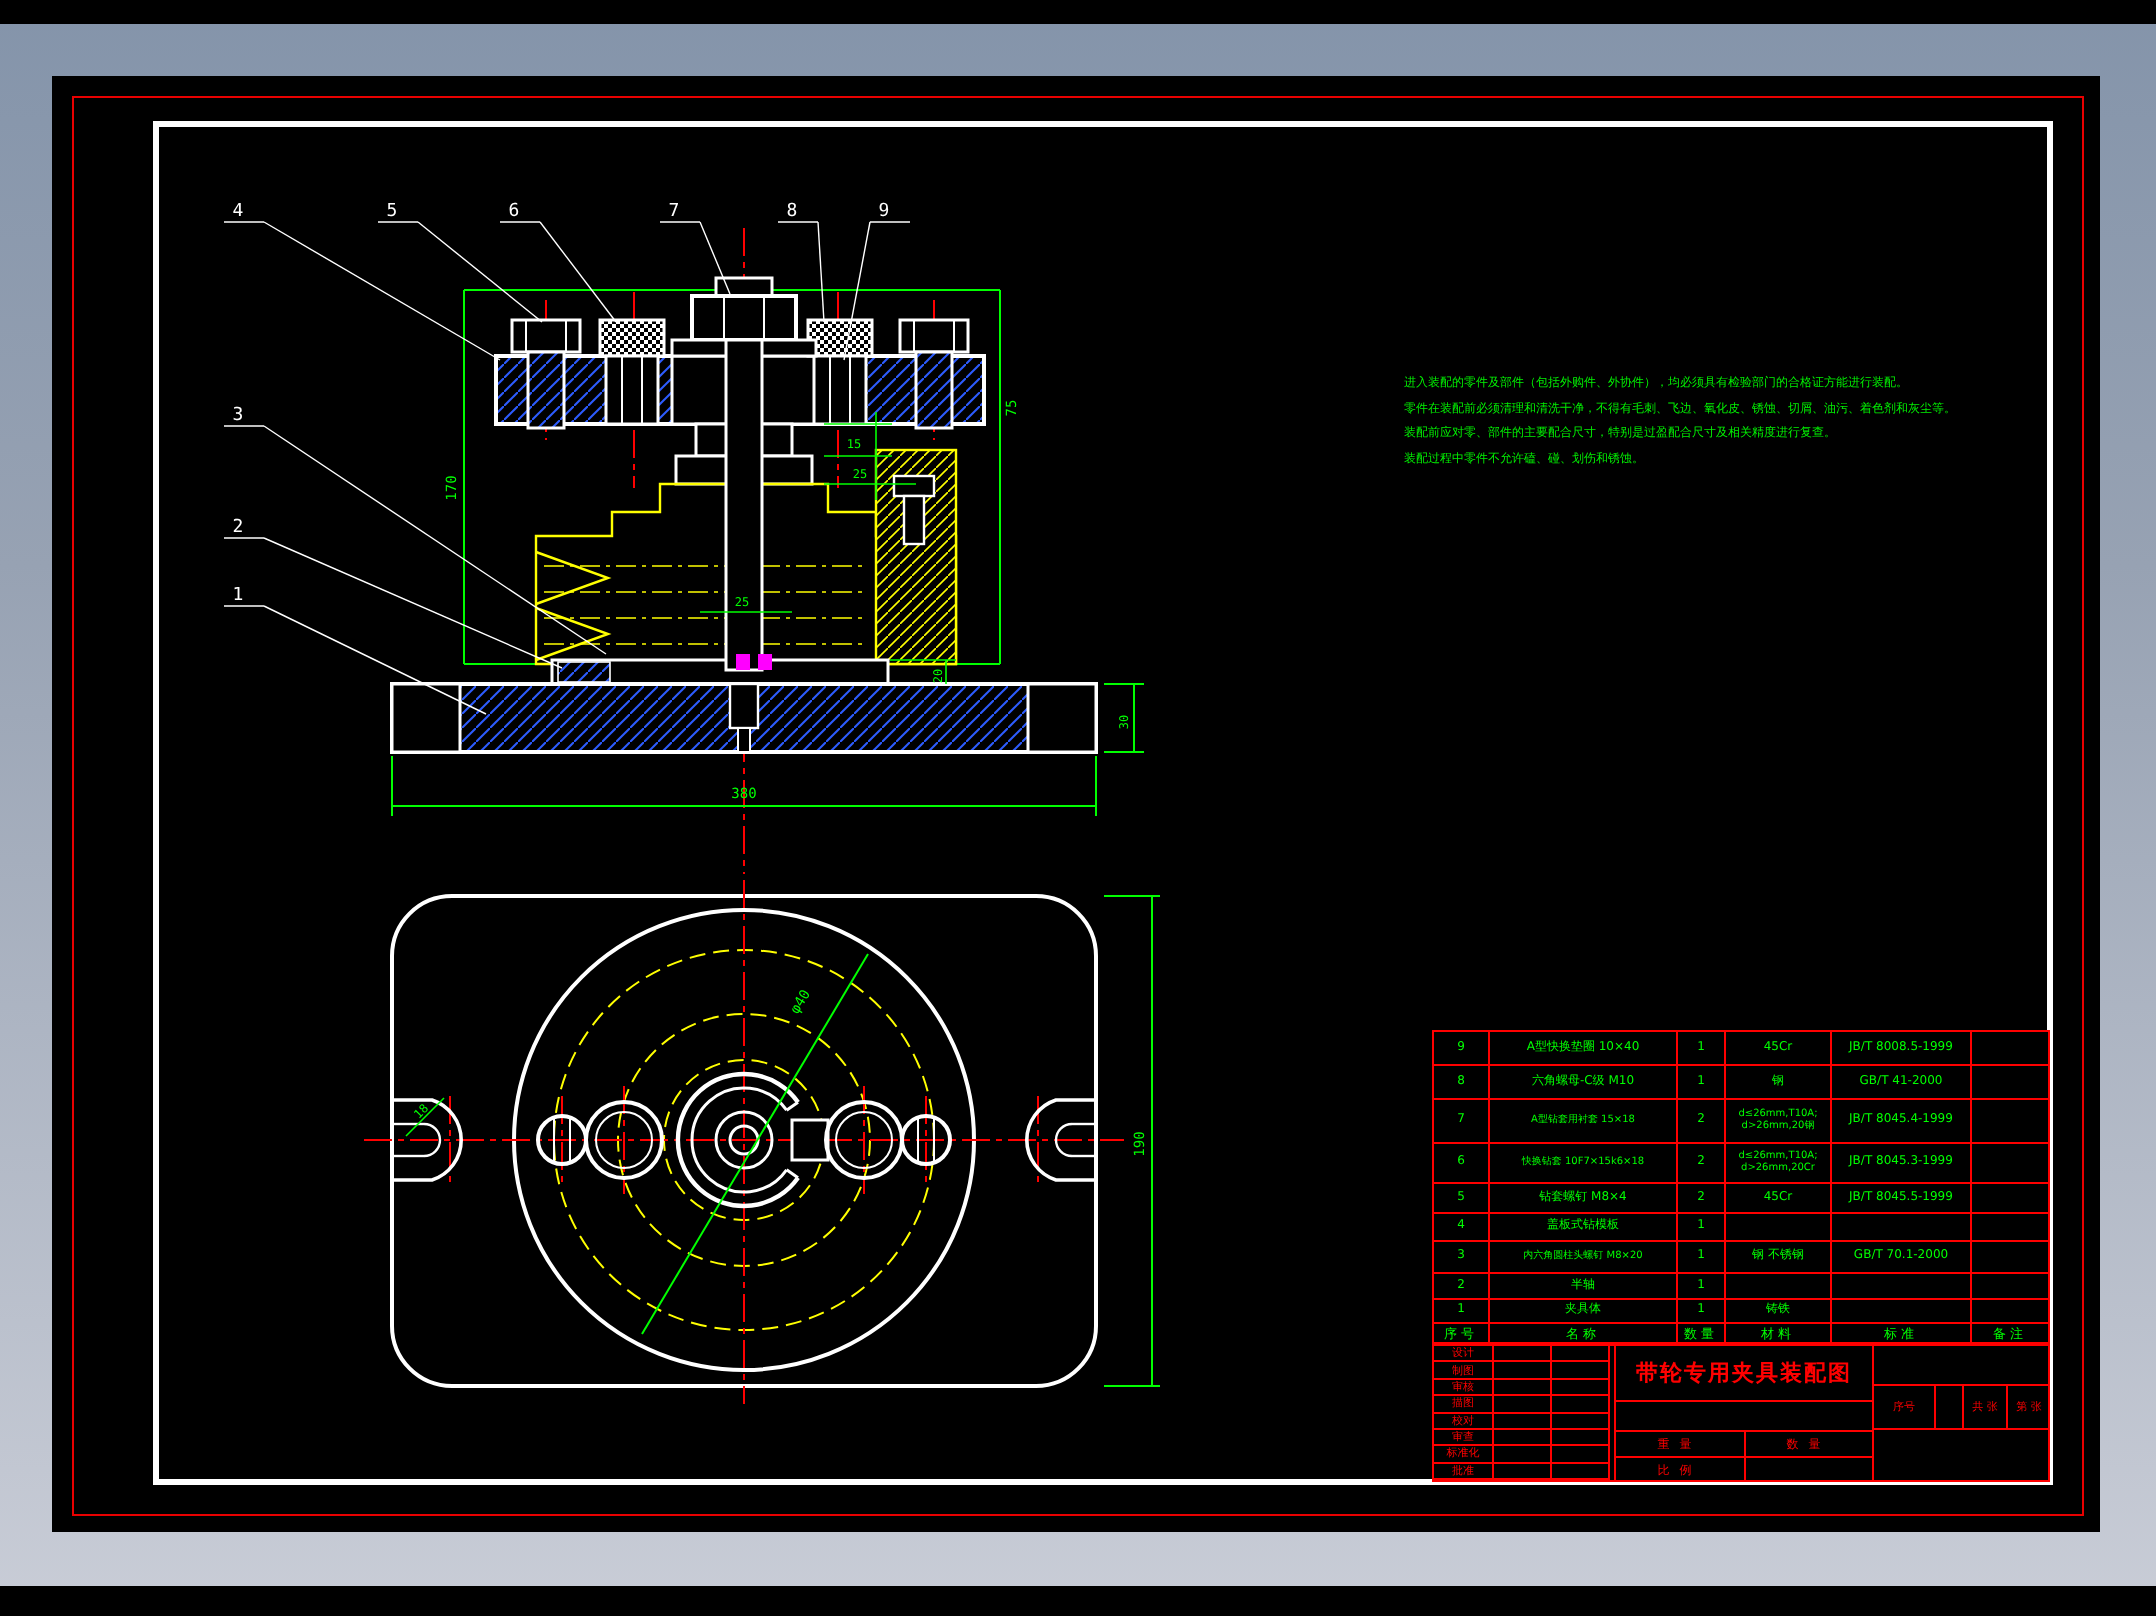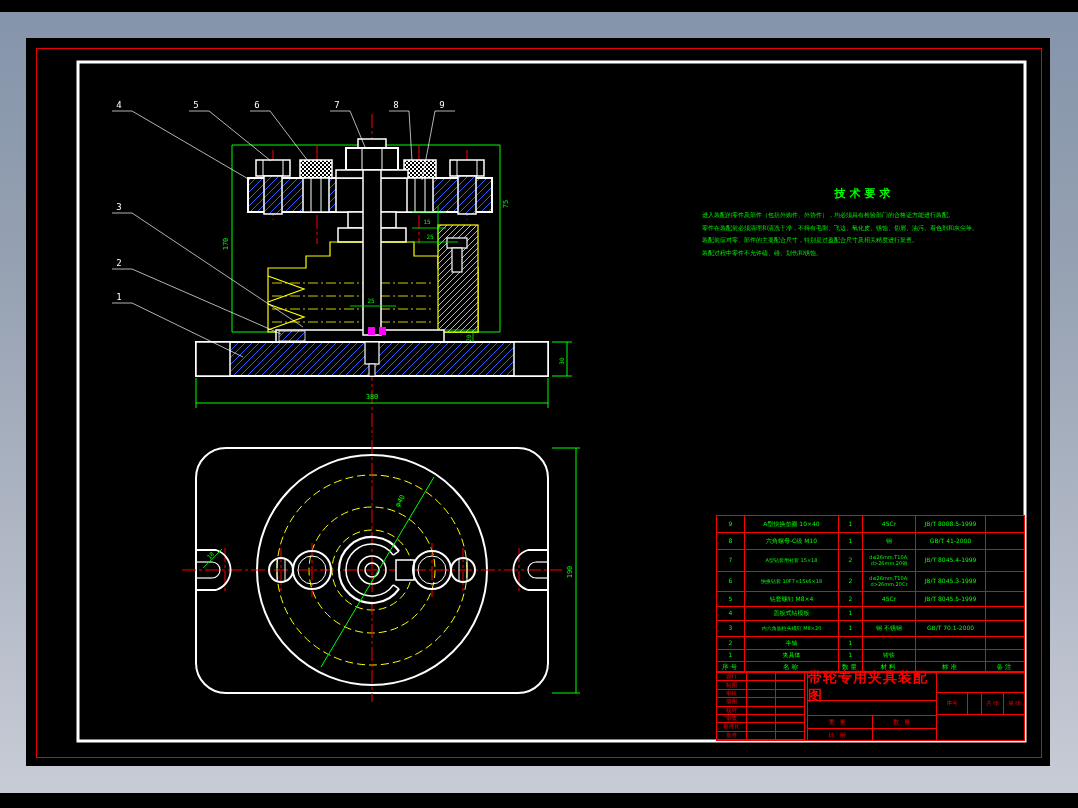--- a/index.html
+++ b/index.html
@@ -30,21 +30,21 @@
   .pc.hd{border-bottom:none;font-size:6.5px;letter-spacing:2px;}
 
   
   .tblock{position:absolute;left:716px;top:672px;width:309px;height:69px;border:1px solid #ff0000;
     box-sizing:border-box;background:#000;color:#ff0000;}
   .tb-left{position:absolute;left:0;top:0;width:90px;height:67px;display:grid;
     grid-template-columns:30px 29px 29px;grid-template-rows:repeat(8,1fr);}
   .tbc{border-right:1px solid #ff0000;border-bottom:1px solid #ff0000;font-size:5.5px;
     display:flex;align-items:center;justify-content:center;overflow:hidden;}
   .tb-mid{position:absolute;left:90px;top:0;width:129px;height:67px;border-left:1px solid #ff0000;box-sizing:border-box;}
-  .tb-title{height:27px;border-bottom:1px solid #ff0000;font-size:14px;font-weight:bold;letter-spacing:1px;
+  .tb-title{height:27px;border-bottom:1px solid #ff0000;font-size:11px;font-weight:bold;letter-spacing:1px;
     display:flex;align-items:center;justify-content:center;}
   .tb-space{height:14px;border-bottom:1px solid #ff0000;}
   .tb-mrow{height:12px;border-bottom:1px solid #ff0000;display:flex;}
   .tb-mrow:last-child{border-bottom:none;}
   .tb-mc{flex:1;border-right:1px solid #ff0000;font-size:6px;letter-spacing:5px;
     display:flex;align-items:center;justify-content:center;}
   .tb-mc:last-child{border-right:none;}
   .tb-right{position:absolute;left:219px;top:0;width:89px;height:67px;border-left:1px solid #ff0000;box-sizing:border-box;}
   .tb-rspace{height:19px;border-bottom:1px solid #ff0000;}
   .tb-rrow{height:21px;border-bottom:1px solid #ff0000;display:flex;}
@@ -297,21 +297,20 @@
       <text x="119" y="108" text-anchor="middle">4</text>
       <text x="196" y="108" text-anchor="middle">5</text>
       <text x="257" y="108" text-anchor="middle">6</text>
       <text x="337" y="108" text-anchor="middle">7</text>
       <text x="396" y="108" text-anchor="middle">8</text>
       <text x="442" y="108" text-anchor="middle">9</text>
     </g>
   </svg>
 
   <div class="techreq">
-    <div class="tr-title">技术要求</div>
     <div class="tr-line">进入装配的零件及部件（包括外购件、外协件），均必须具有检验部门的合格证方能进行装配。</div>
     <div class="tr-line">零件在装配前必须清理和清洗干净，不得有毛刺、飞边、氧化皮、锈蚀、切屑、油污、着色剂和灰尘等。</div>
     <div class="tr-line">装配前应对零、部件的主要配合尺寸，特别是过盈配合尺寸及相关精度进行复查。</div>
     <div class="tr-line">装配过程中零件不允许磕、碰、划伤和锈蚀。</div>
   </div>
 
   <div class="ptable">
     <div class="pc">9</div>
     <div class="pc">A型快换垫圈 10×40</div>
     <div class="pc">1</div>

